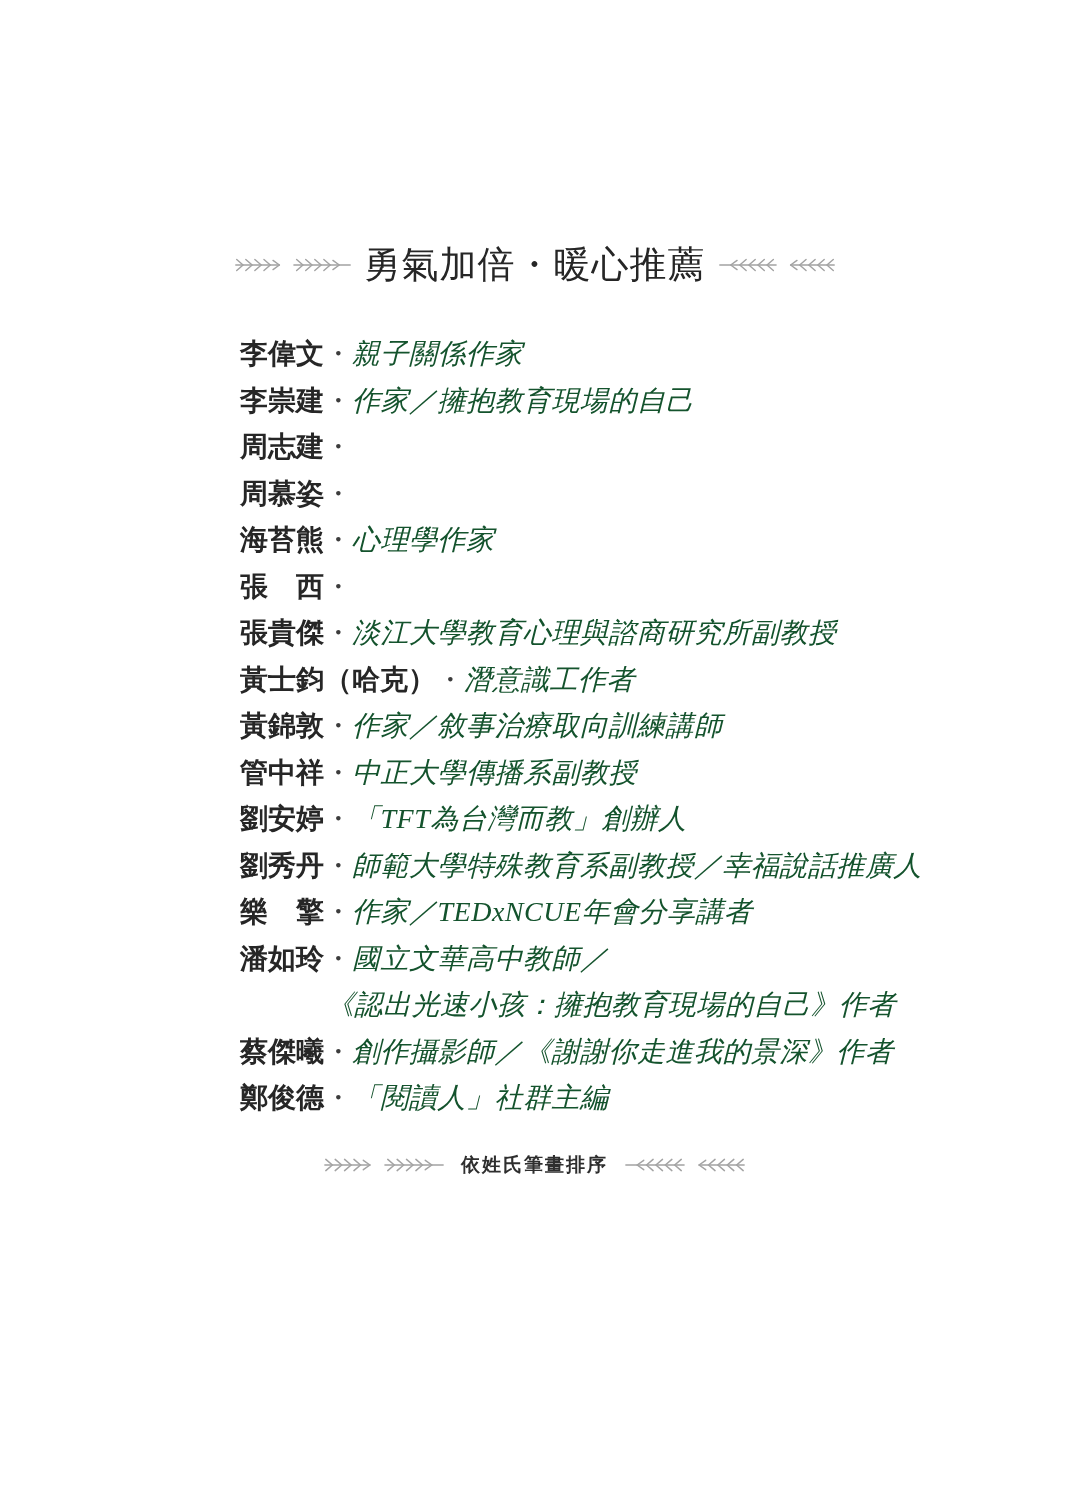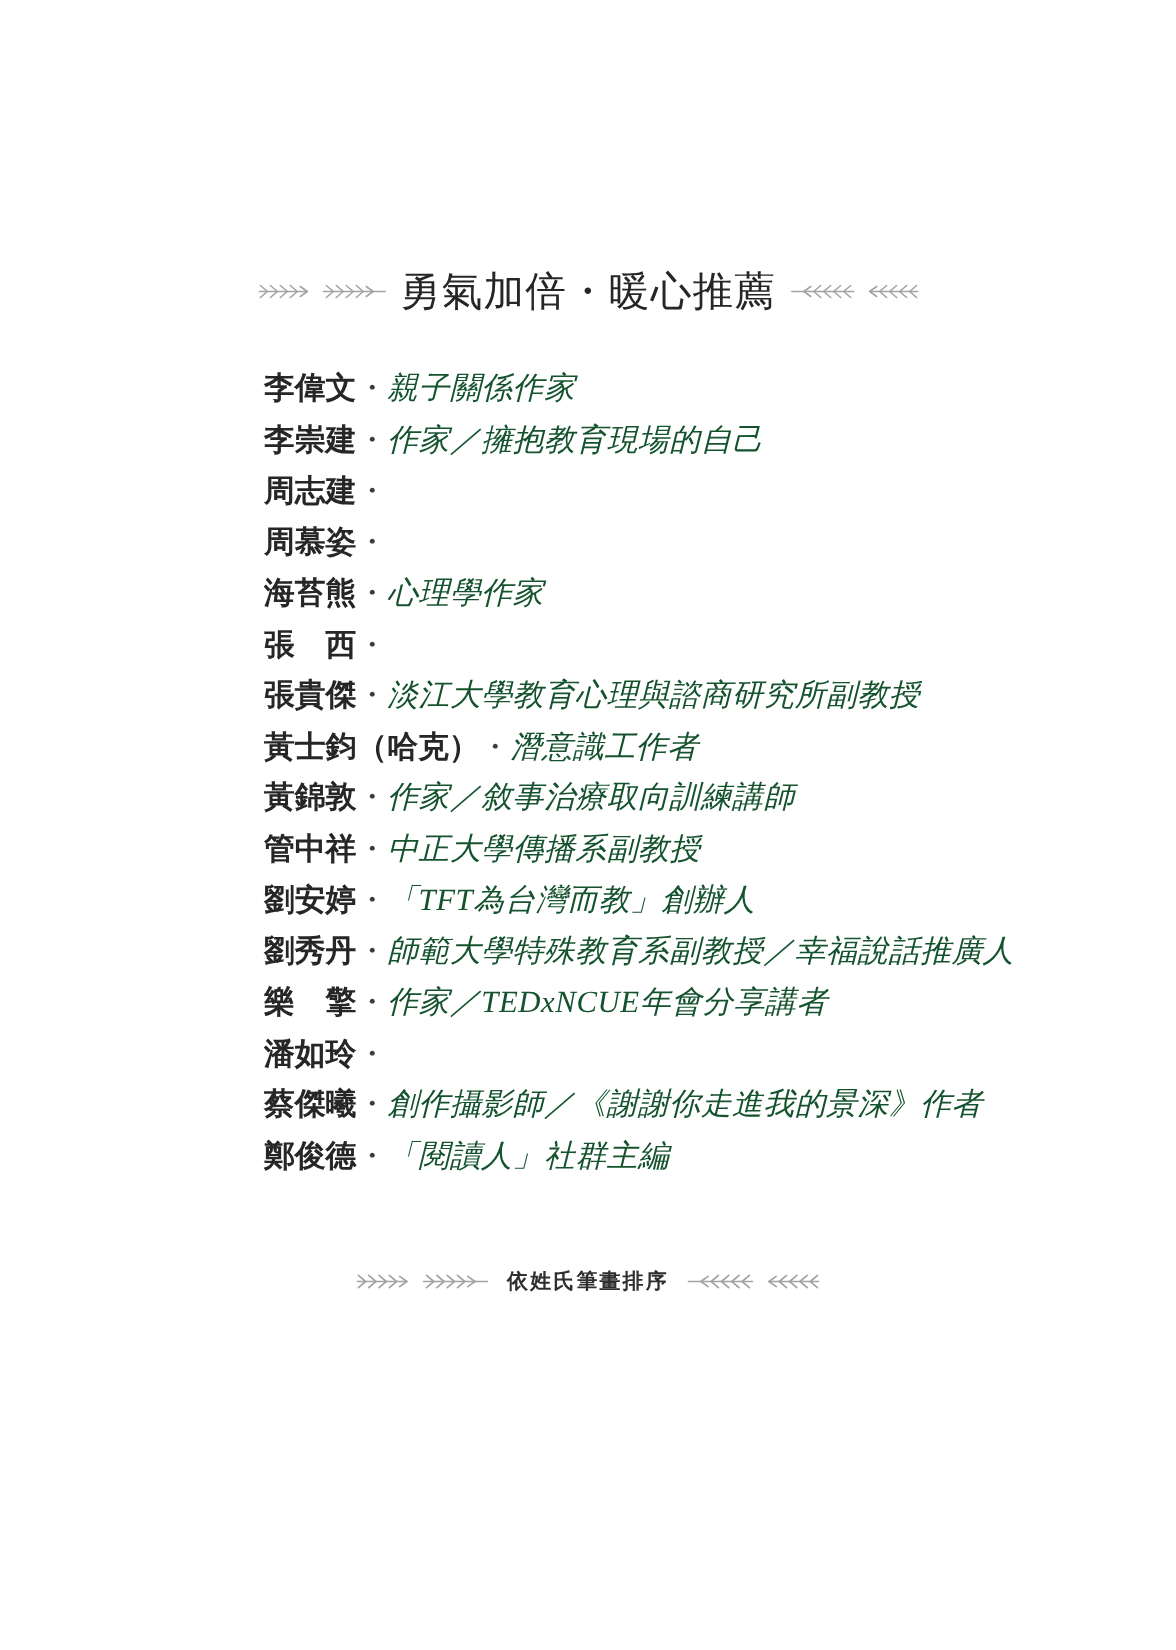--- a/index.html
+++ b/index.html
@@ -213,20 +213,24 @@
       <div class="row">
         <span class="name">樂　擎</span>
         <span class="dot">・</span>
         <span class="titles">
           <span class="tline">作家／TEDxNCUE年會分享講者</span>
         </span>
       </div>
       <div class="row">
         <span class="name">潘如玲</span>
         <span class="dot">・</span>
+        <span class="titles">
+          <span class="tline">國立文華高中教師／</span>
+          <span class="tline cont">《認出光速小孩：擁抱教育現場的自己》作者</span>
+        </span>
       </div>
       <div class="row">
         <span class="name">蔡傑曦</span>
         <span class="dot">・</span>
         <span class="titles">
           <span class="tline">創作攝影師／《謝謝你走進我的景深》作者</span>
         </span>
       </div>
       <div class="row">
         <span class="name">鄭俊德</span>

